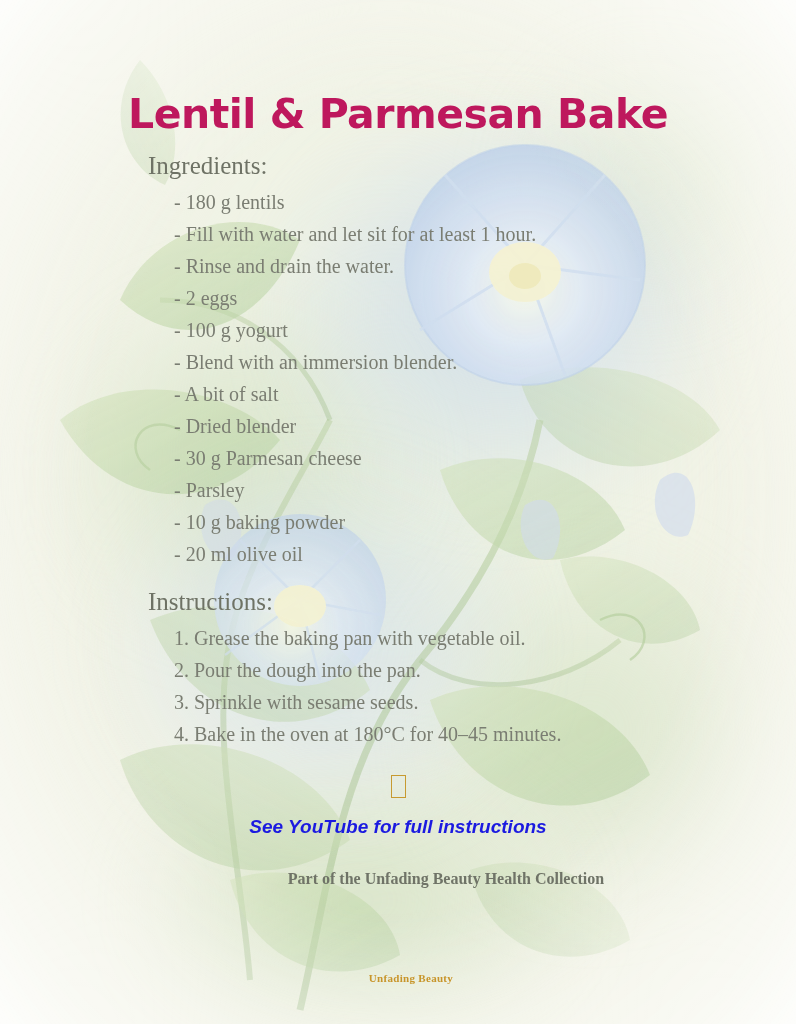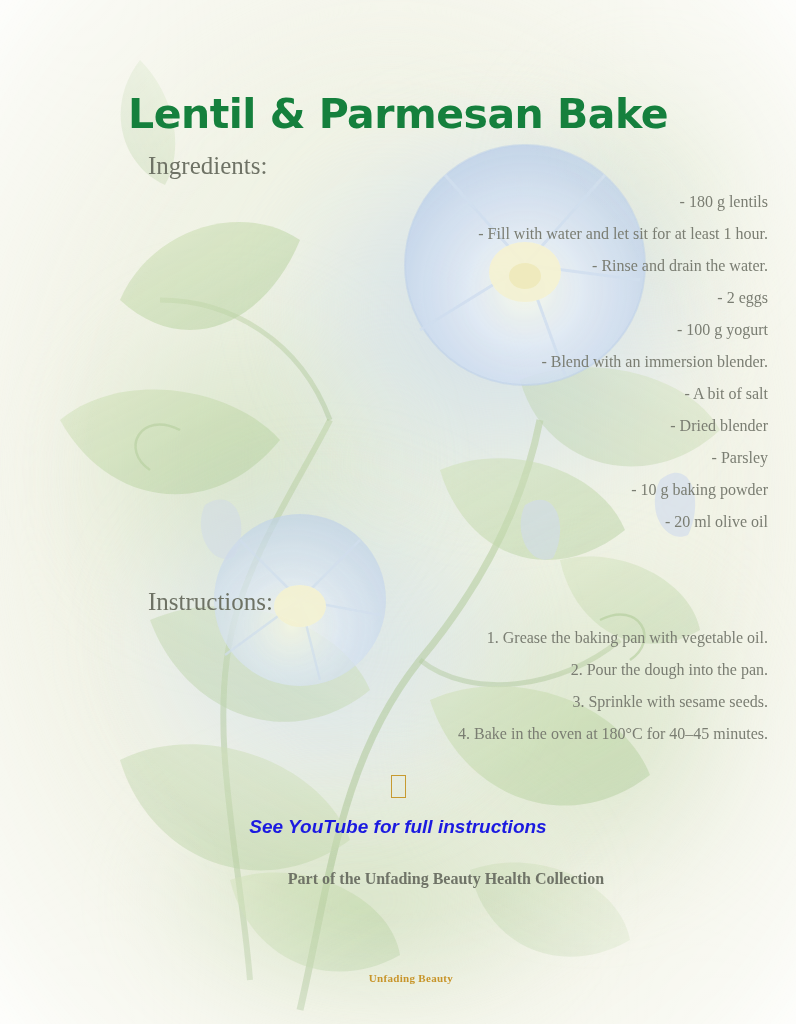--- a/index.html
+++ b/index.html
@@ -65,21 +65,21 @@
 
   .title {
     position: absolute;
     top: 90px;
     left: 0;
     width: 796px;
     text-align: center;
     font-family: "DejaVu Sans", sans-serif;
     font-size: 41px;
     font-weight: 700;
-    color: #15803d;
+    color: #be185d;
     letter-spacing: -0.5px;
   }
 
   .section-head {
     font-size: 25px;
     color: #6e7265;
     margin: 0 0 6px 0;
     font-family: "Liberation Serif", serif;
   }
 
@@ -91,26 +91,25 @@
   }
   .block.ingredients { top: 152px; }
   .block.instructions { top: 588px; }
 
   ul.items, ol.items {
     margin: 0;
     padding: 0;
     list-style: none;
   }
   ul.items li, ol.items li {
-    font-size: 16px;
+    font-size: 20px;
     line-height: 32px;
     color: #7a7d72;
     padding-left: 26px;
     white-space: nowrap;
-    text-align: right;
   }
 
   .emoji-row {
     position: absolute;
     top: 772px;
     left: 0;
     width: 796px;
     text-align: center;
     font-size: 22px;
     color: #c89a2a;
@@ -267,20 +266,21 @@
       <div class="section-head">Ingredients:</div>
       <ul class="items">
         <li>- 180 g lentils</li>
         <li>- Fill with water and let sit for at least 1 hour.</li>
         <li>- Rinse and drain the water.</li>
         <li>- 2 eggs</li>
         <li>- 100 g yogurt</li>
         <li>- Blend with an immersion blender.</li>
         <li>- A bit of salt</li>
         <li>- Dried blender</li>
+        <li>- 30 g Parmesan cheese</li>
         <li>- Parsley</li>
         <li>- 10 g baking powder</li>
         <li>- 20 ml olive oil</li>
       </ul>
     </div>
 
     <div class="block instructions">
       <div class="section-head">Instructions:</div>
       <ol class="items">
         <li>1. Grease the baking pan with vegetable oil.</li>

